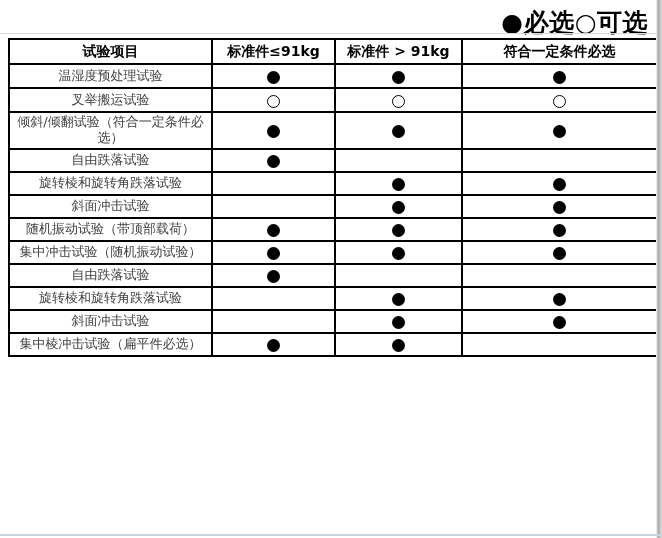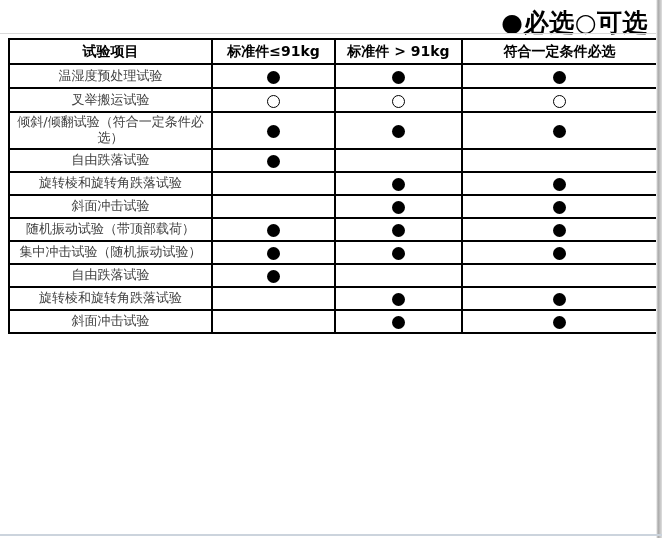--- a/index.html
+++ b/index.html
@@ -169,17 +169,23 @@
         <td></td>
         <td><span class="dot filled"></span></td>
         <td><span class="dot filled"></span></td>
       </tr>
       <tr class="h32">
         <td class="label-cell">斜面冲击试验</td>
         <td></td>
         <td><span class="dot filled"></span></td>
         <td><span class="dot filled"></span></td>
       </tr>
+      <tr class="h32">
+        <td class="label-cell">集中棱冲击试验（扁平件必选）</td>
+        <td><span class="dot filled"></span></td>
+        <td><span class="dot filled"></span></td>
+        <td></td>
+      </tr>
     </tbody>
 </table>
 
 <div class="right-edge"></div>
 <div class="bottom-edge"></div>
 
 </body></html>

